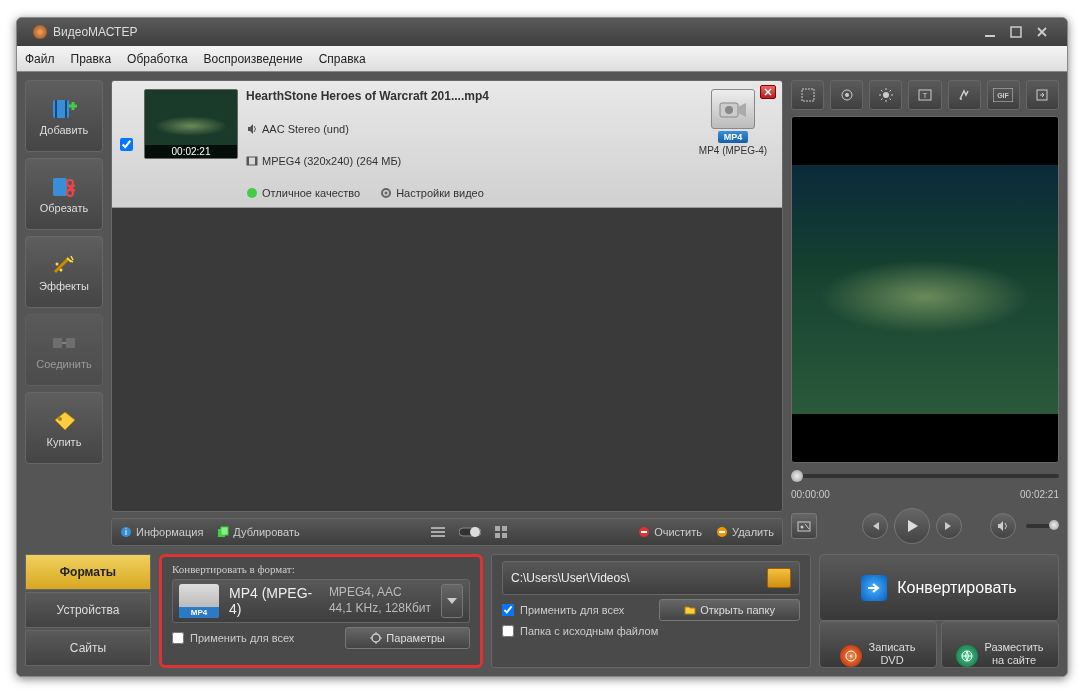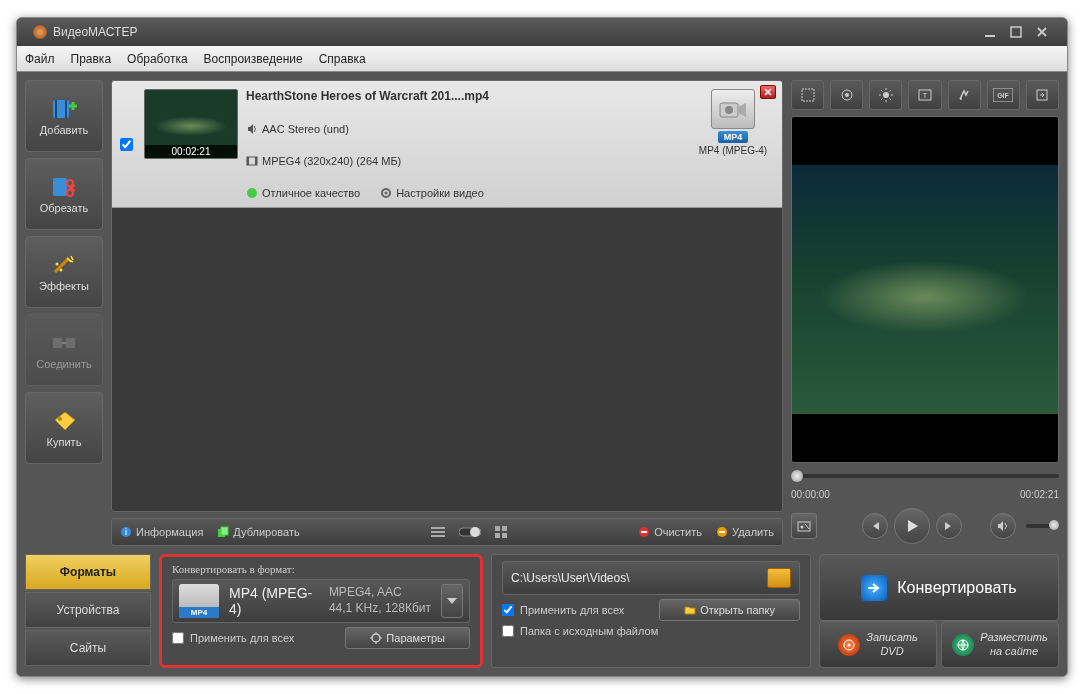--- a/index.html
+++ b/index.html
@@ -66,21 +66,21 @@
 .chkrow input { width: 12px; height: 12px; }
 .chkrow .sp2 { flex: 1; }
 .smbtn { background: linear-gradient(#666,#444); border: 1px solid #777; border-radius: 3px; padding: 4px 24px; color: #ddd; font-size: 11px; cursor: pointer; display: flex; align-items: center; gap: 4px; margin-left: 7px; }
 .pathrow { background: linear-gradient(#585858,#3e3e3e); border: 1px solid #666; border-radius: 3px; padding: 6px 8px; color: #eee; font-size: 12px; display: flex; align-items: center; }
 .pathrow .sp2 { flex: 1; }
 .folderbtn { width: 24px; height: 20px; background: linear-gradient(#f4c040,#d09010); border: 1px solid #a06000; border-radius: 2px; cursor: pointer; }
 .actions { width: 240px; display: flex; flex-direction: column; gap: 0; }
 .bigbtn { flex: 1.4; background: linear-gradient(#5a5a5a,#383838); border: 1px solid #666; border-radius: 4px; display: flex; align-items: center; justify-content: center; color: #fff; font-size: 16px; cursor: pointer; gap: 10px; }
 .bigbtn .arw { width: 26px; height: 26px; background: radial-gradient(#4ab0ff,#0560c0); border-radius: 4px; display: flex; align-items: center; justify-content: center; }
 .subbtns { flex: 1; display: flex; gap: 4px; }
-.subbtn { flex: 1; background: linear-gradient(#5a5a5a,#383838); border: 1px solid #666; border-radius: 4px; display: flex; align-items: center; justify-content: center; color: #ddd; font-size: 11px; cursor: pointer; text-align: center; gap: 6px; line-height: 1.2; font-style: italic; }
+.subbtn { flex: 1; background: linear-gradient(#5a5a5a,#383838); border: 1px solid #666; border-radius: 4px; display: flex; align-items: flex-end; justify-content: center; color: #ddd; font-size: 11px; cursor: pointer; text-align: center; gap: 6px; line-height: 1.2; }
 .subbtn .sic { width: 22px; height: 22px; border-radius: 50%; display: flex; align-items: center; justify-content: center; }
 .icn svg, .itm svg, .toolbtn svg, .ctrlbtn svg { display: block; }
 .hearth-thumb { background: radial-gradient(ellipse at 50% 45%, #3a6b4a 0%, #1e3a2e 55%, #0a1815 100%); }
 .hearth-thumb::before { content:""; position:absolute; left:10%; right:10%; top:38%; height:30%; background: radial-gradient(ellipse,#6b8a5a 0%, rgba(0,0,0,0) 70%); border-radius:50%; }
 </style>
 </head>
 <body>
 
 <div class="window">
 

